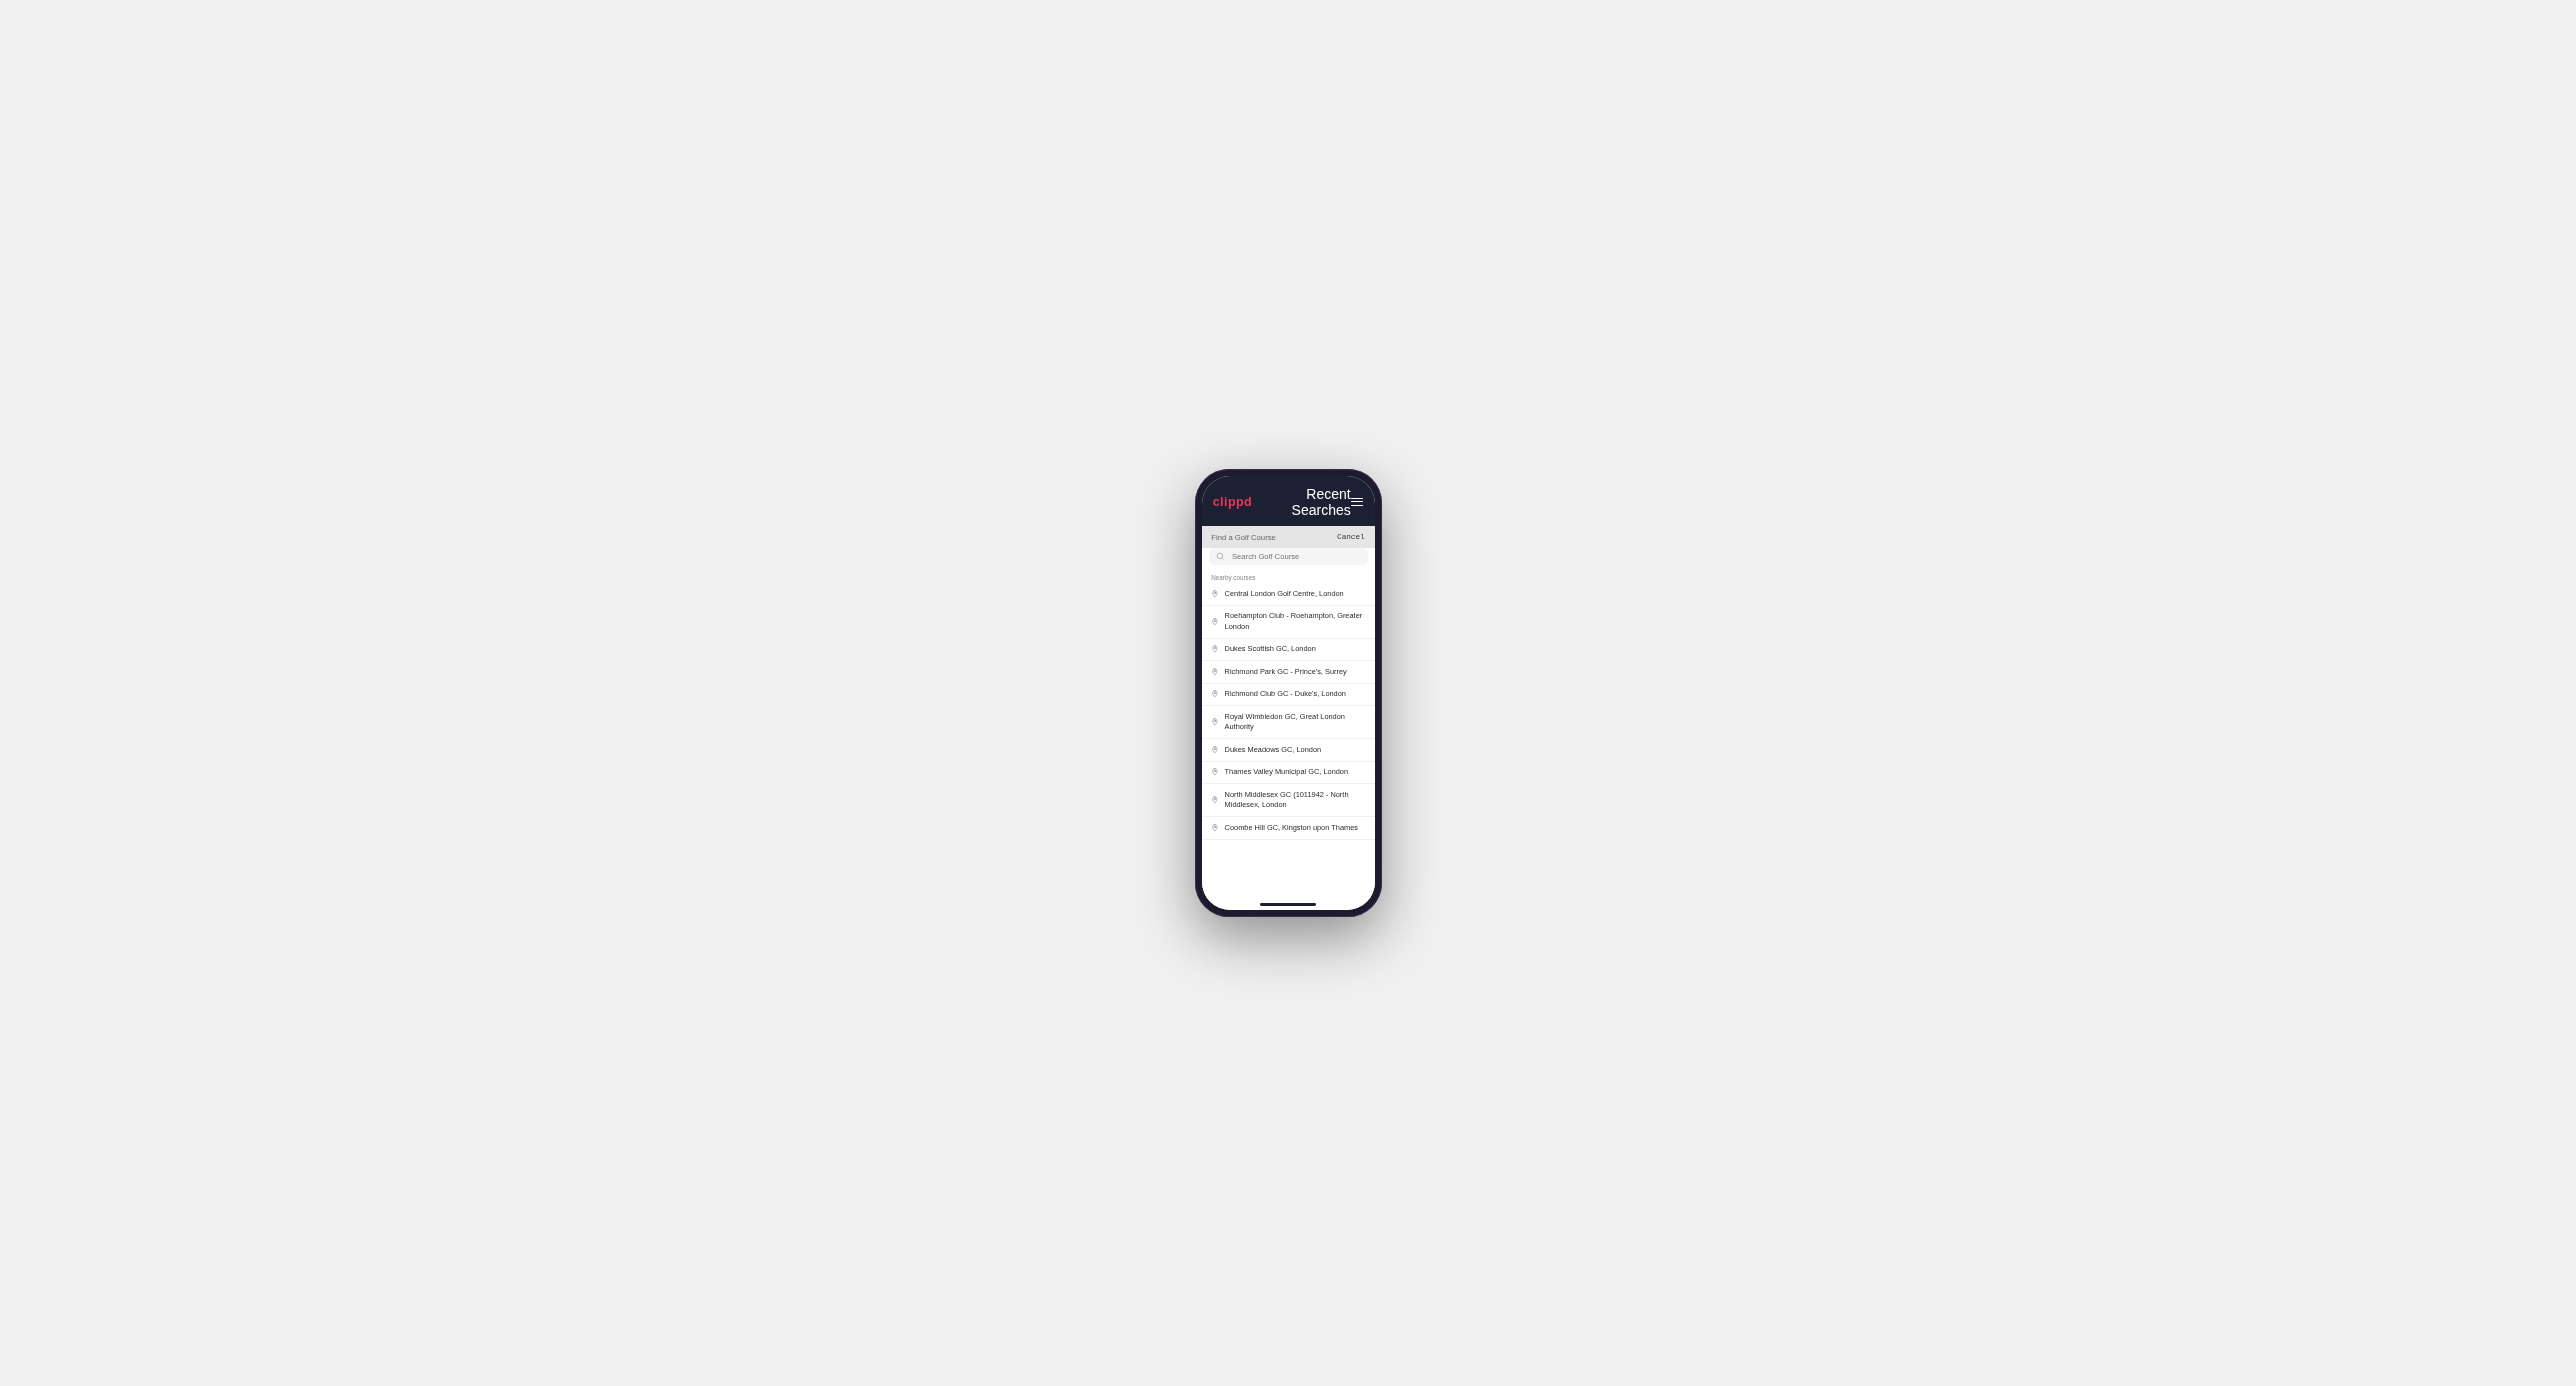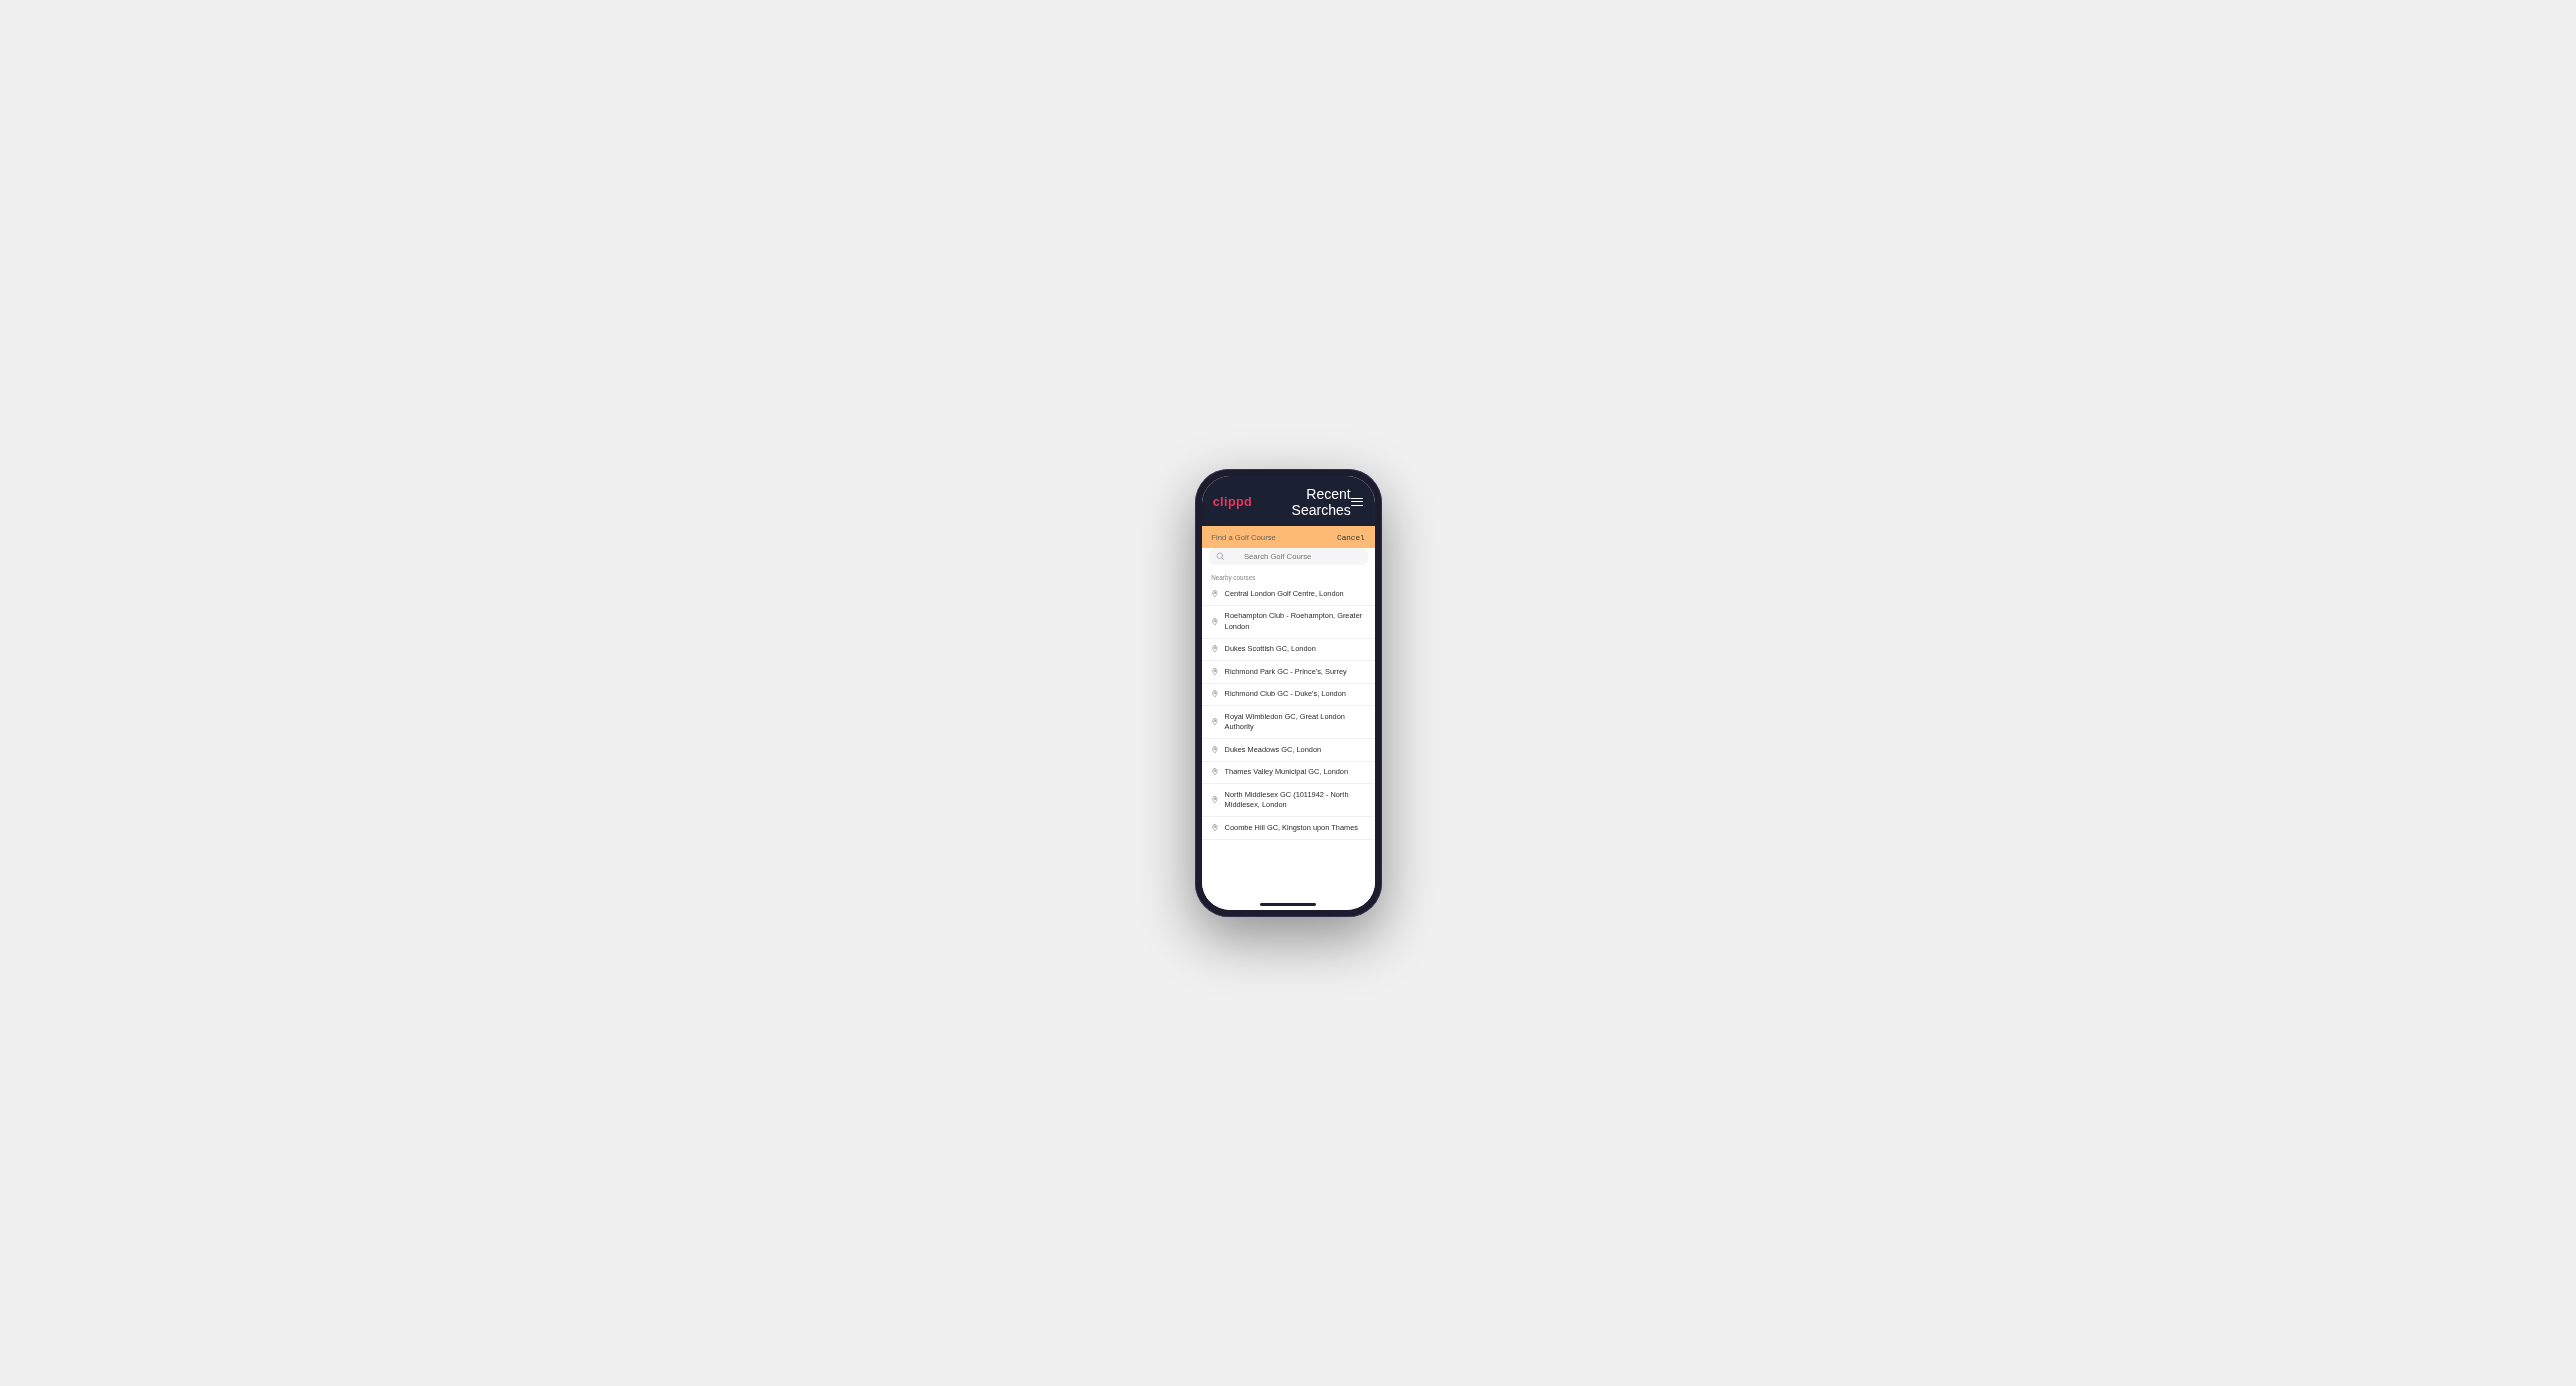--- a/index.html
+++ b/index.html
@@ -76,24 +76,24 @@
       flex: 1;
       background: #ffffff;
       overflow-y: auto;
       display: flex;
       flex-direction: column;
     }
 
     
     .find-header {
       display: flex;
-      align-items: flex-end;
+      align-items: flex-start;
       justify-content: space-between;
       padding: 7px 9.8px 5.6px;
-      background: #fdba74;
+      background: #e5e5e5;
     }
 
     .find-label {
       font-size: 7.7px;
       color: #666;
     }
 
     .cancel-btn {
       font-size: 7.7px;
       color: #333;
@@ -105,21 +105,21 @@
     }
 
     
     .search-box {
       margin: 0 7px 4.2px;
       background: #f5f5f5;
       border-radius: 5.6px;
       display: flex;
       align-items: center;
       padding: 4.2px 7px;
-      gap: 20px;
+      gap: 8px;
     }
 
     .search-icon-svg {
       color: #aaa;
       flex-shrink: 0;
     }
 
     .search-input {
       border: none;
       background: transparent;

